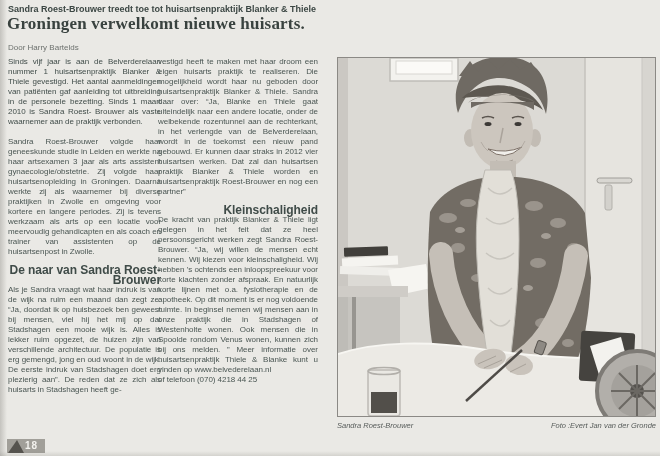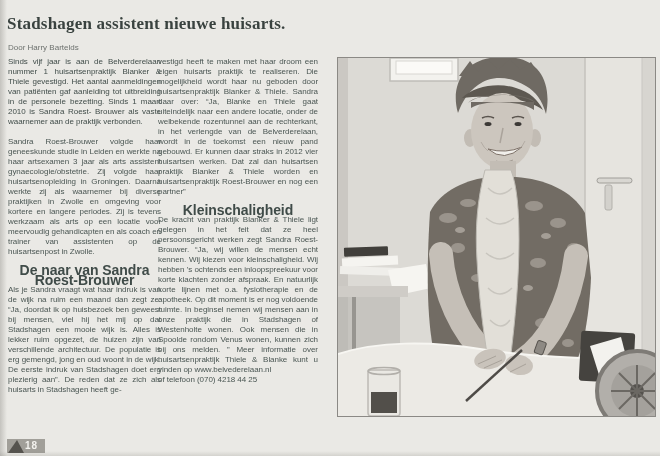--- a/index.html
+++ b/index.html
@@ -26,22 +26,22 @@
   .col{
     position:absolute;top:57px;
     font-size:8px;line-height:10px;text-align:justify;
     color:#4a5653;letter-spacing:-0.05px;
   }
   .col1{left:8px;width:153px;}
   .col2{left:158px;width:160px;}
   .col p{margin:0;}
   .intro{font-weight:normal;color:#414d4a;margin-bottom:10px !important;}
   .subhead{
-    font-size:14px;line-height:10px;font-weight:bold;color:#3f4b48;
-    margin:8px 0 0 0;text-align:center;
+    font-size:12px;line-height:10px;font-weight:bold;color:#3f4b48;
+    margin:8px 0 0 0;text-align:right;
   }
   .phone{margin-top:0 !important;}
   .photo-frame{
     position:absolute;left:337px;top:57px;width:319px;height:360px;
     box-sizing:border-box;border:1px solid #8b8985;background:#dcdad5;
     margin:0;
   }
   .photo-frame svg{display:block;}
   .caption-row{
     position:absolute;left:337px;top:421px;width:319px;
@@ -66,21 +66,22 @@
     position:absolute;left:0;bottom:0;width:660px;height:5px;
     background:linear-gradient(0deg, rgba(110,108,102,.18), rgba(110,108,102,0));
     pointer-events:none;
   }
 </style>
 </head>
 <body>
 
 <div class="page">
 
-  <h1 class="headline">Stadshagen assistent nieuwe huisarts.</h1>
+  <div class="kicker">Sandra Roest-Brouwer treedt toe tot huisartsenpraktijk Blanker &amp; Thiele</div>
+  <h1 class="headline">Groningen verwelkomt nieuwe huisarts.</h1>
   <div class="byline">Door Harry Bartelds</div>
 
   <div class="col col1">
     <p class="intro">Sinds vijf jaar is aan de Belverderelaan nummer 1 huisartsenpraktijk Blanker &amp; Thiele gevestigd. Het aantal aanmeldingen van patiënten gaf aanleiding tot uitbreiding in de personele bezetting. Sinds 1 maart 2010 is Sandra Roest- Brouwer als vaste waarnemer aan de praktijk verbonden.</p>
     <p>Sandra Roest-Brouwer volgde haar geneeskunde studie in Leiden en werkte na haar artsexamen 3 jaar als arts assistent gynaecologie/obstetrie. Zij volgde haar huisartsenopleiding in Groningen. Daarna werkte zij als waarnemer bij diverse praktijken in Zwolle en omgeving voor kortere en langere periodes. Zij is tevens werkzaam als arts op een locatie voor meervoudig gehandicapten en als coach en trainer van assistenten op de huisartsenpost in Zwolle.</p>
     <h2 class="subhead">De naar van Sandra Roest-Brouwer</h2>
     <p>Als je Sandra vraagt wat haar indruk is van de wijk na ruim een maand dan zegt ze: “Ja, doordat ik op huisbezoek ben geweest bij mensen, viel hij het mij op dat Stadshagen een mooie wijk is. Alles is lekker ruim opgezet, de huizen zijn van verschillende architectuur. De populatie is erg gemengd, jong en oud woont in de wijk. De eerste indruk van Stadshagen doet erg plezierig aan”. De reden dat ze zich als huisarts in Stadshagen heeft ge-</p>
   </div>
 
   <div class="col col2">
@@ -210,20 +211,24 @@
         <g stroke="#6b6863" stroke-width="2">
           <line x1="299" y1="307" x2="299" y2="359"></line>
           <line x1="273" y1="333" x2="325" y2="333"></line>
           <line x1="281" y1="315" x2="317" y2="351"></line>
           <line x1="317" y1="315" x2="281" y2="351"></line>
         </g>
       </g>
     </svg>
   </figure>
 
+  <div class="caption-row">
+    <span>Sandra Roest-Brouwer</span>
+    <span>Foto :Evert Jan van der Gronde</span>
+  </div>
 
   <div class="badge">
     <svg width="38" height="14">
       <polygon points="1,14 10,1 17,14" fill="#55534e"></polygon>
     </svg>
     <span class="num">18</span>
   </div>
 
   <div class="scan-shadow"></div>
   <div class="scan-shadow-bottom"></div>

